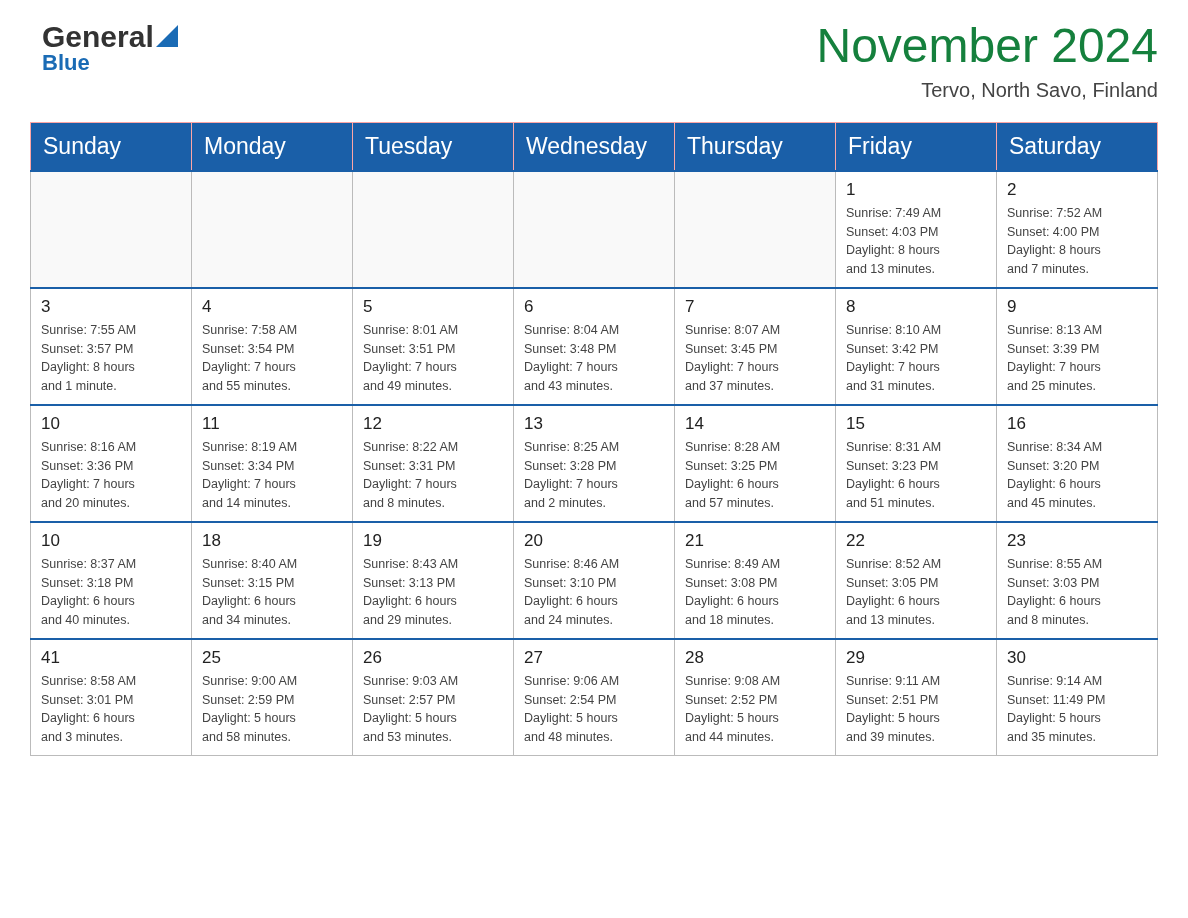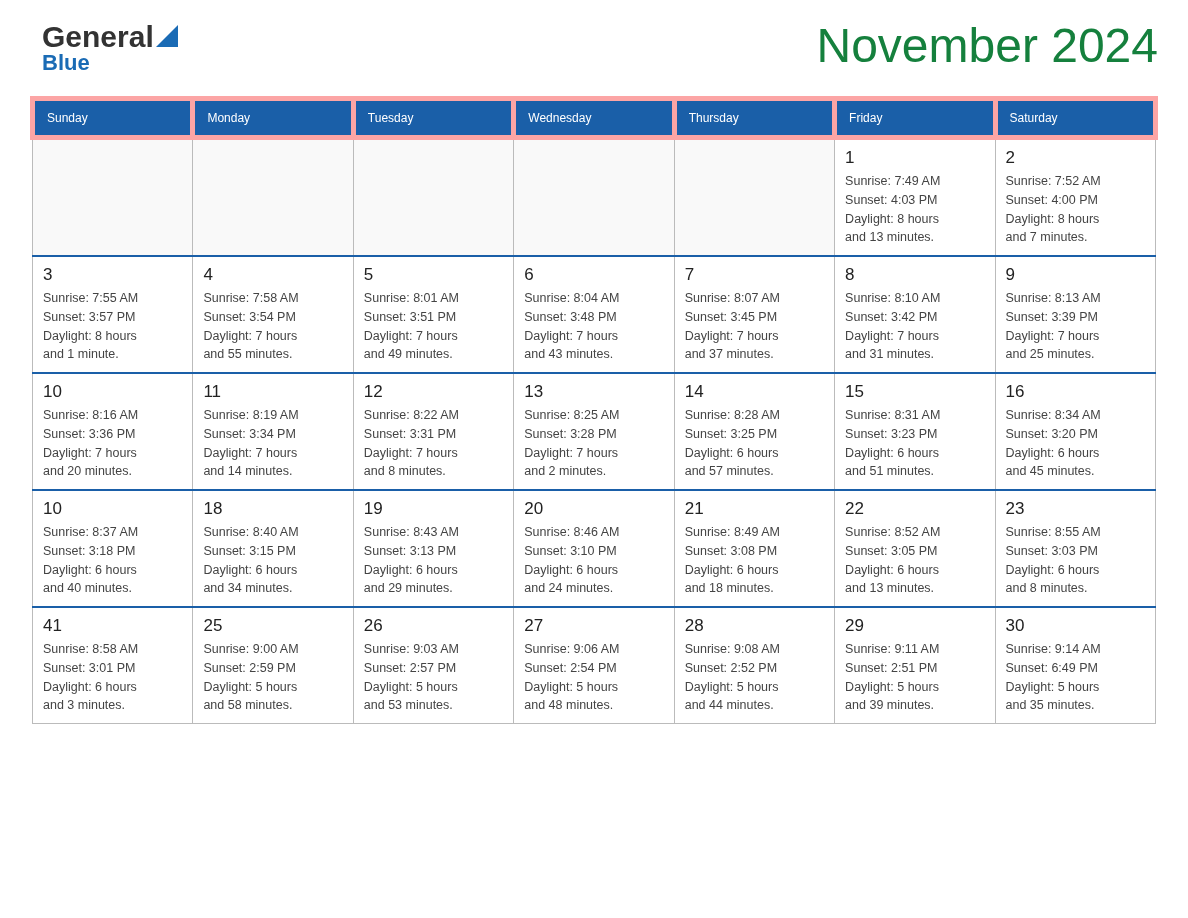--- a/index.html
+++ b/index.html
@@ -34,23 +34,23 @@
     .calendar {
       width: 100%;
       border-collapse: collapse;
       border: 1px solid #999;
     }
     .calendar th {
       background-color: #1a5fa8;
       color: #fff;
       text-align: left;
       padding: 10px 12px;
-      font-size: 12px;
+      font-size: 23px;
       font-weight: normal;
-      border: 5px solid #fca5a5;
+      border: 1px solid #fca5a5;
     }
     .calendar td {
       vertical-align: top;
       padding: 8px 10px;
       border: 1px solid #bbb;
       font-size: 13px;
       color: #333;
       width: calc(100% / 7);
       min-height: 100px;
     }
@@ -99,20 +99,21 @@
         <span class="logo-text-general">General</span>
         <svg width="22" height="22" viewBox="0 0 22 22" style="margin-left:2px; margin-bottom:2px;">
           <polygon points="0,22 22,0 22,22" fill="#1a6bb5"></polygon>
         </svg>
       </div>
       <span class="logo-blue-text">Blue</span>
     </div>
   </div>
   <div class="title-section">
     <div class="calendar-title">November 2024</div>
+    <div class="calendar-subtitle">Tervo, North Savo, Finland</div>
   </div>
 </div>
 
 <table class="calendar">
   <thead>
     <tr>
     <th>Sunday</th>
         <th>Monday</th>
         <th>Tuesday</th>
         <th>Wednesday</th>
@@ -335,19 +336,19 @@
         <td>
           <span class="day-number">29</span>
           <div class="day-info" style="white-space: pre-line;">Sunrise: 9:11 AM
 Sunset: 2:51 PM
 Daylight: 5 hours
 and 39 minutes.</div>
         </td>
         <td>
           <span class="day-number">30</span>
           <div class="day-info" style="white-space: pre-line;">Sunrise: 9:14 AM
-Sunset: 6:49 PM
+Sunset: 11:49 PM
 Daylight: 5 hours
 and 35 minutes.</div>
         </td>
       </tr>
     </tbody>
 </table>
 
 </body></html>

